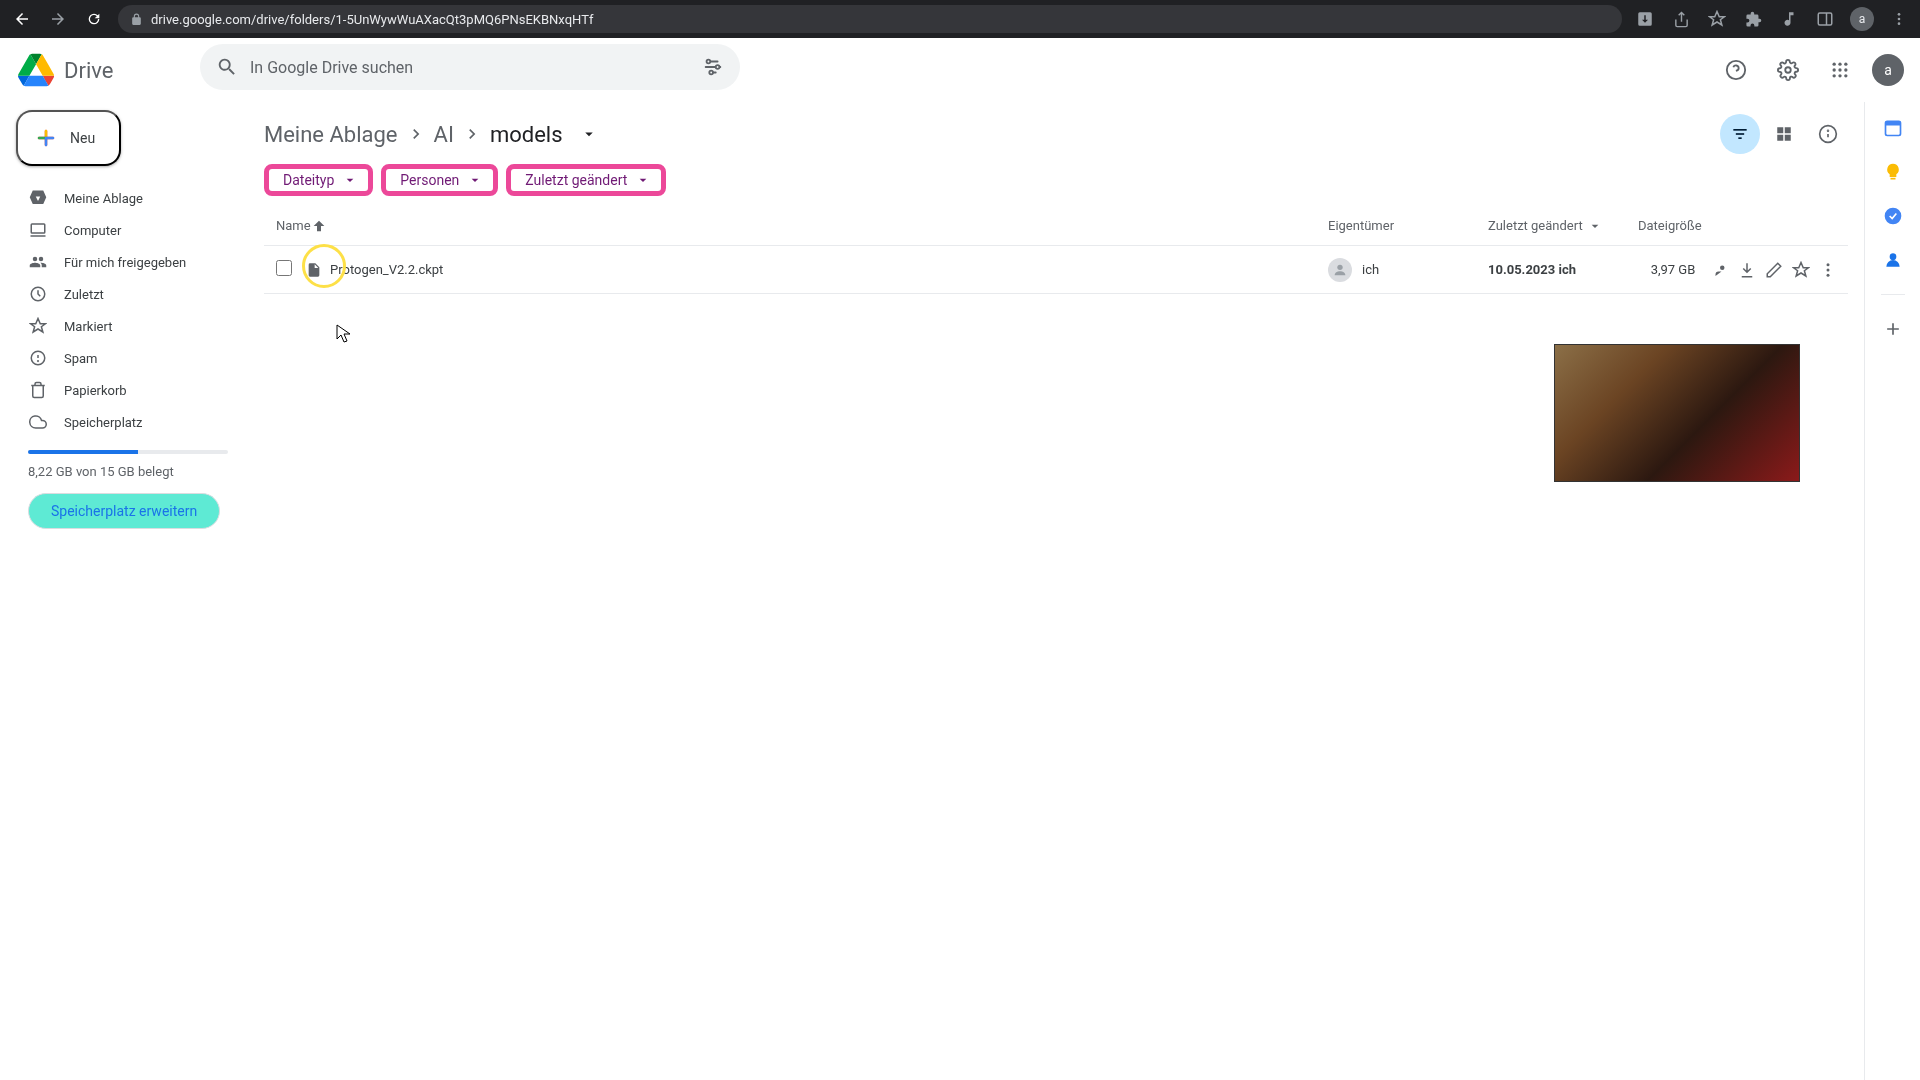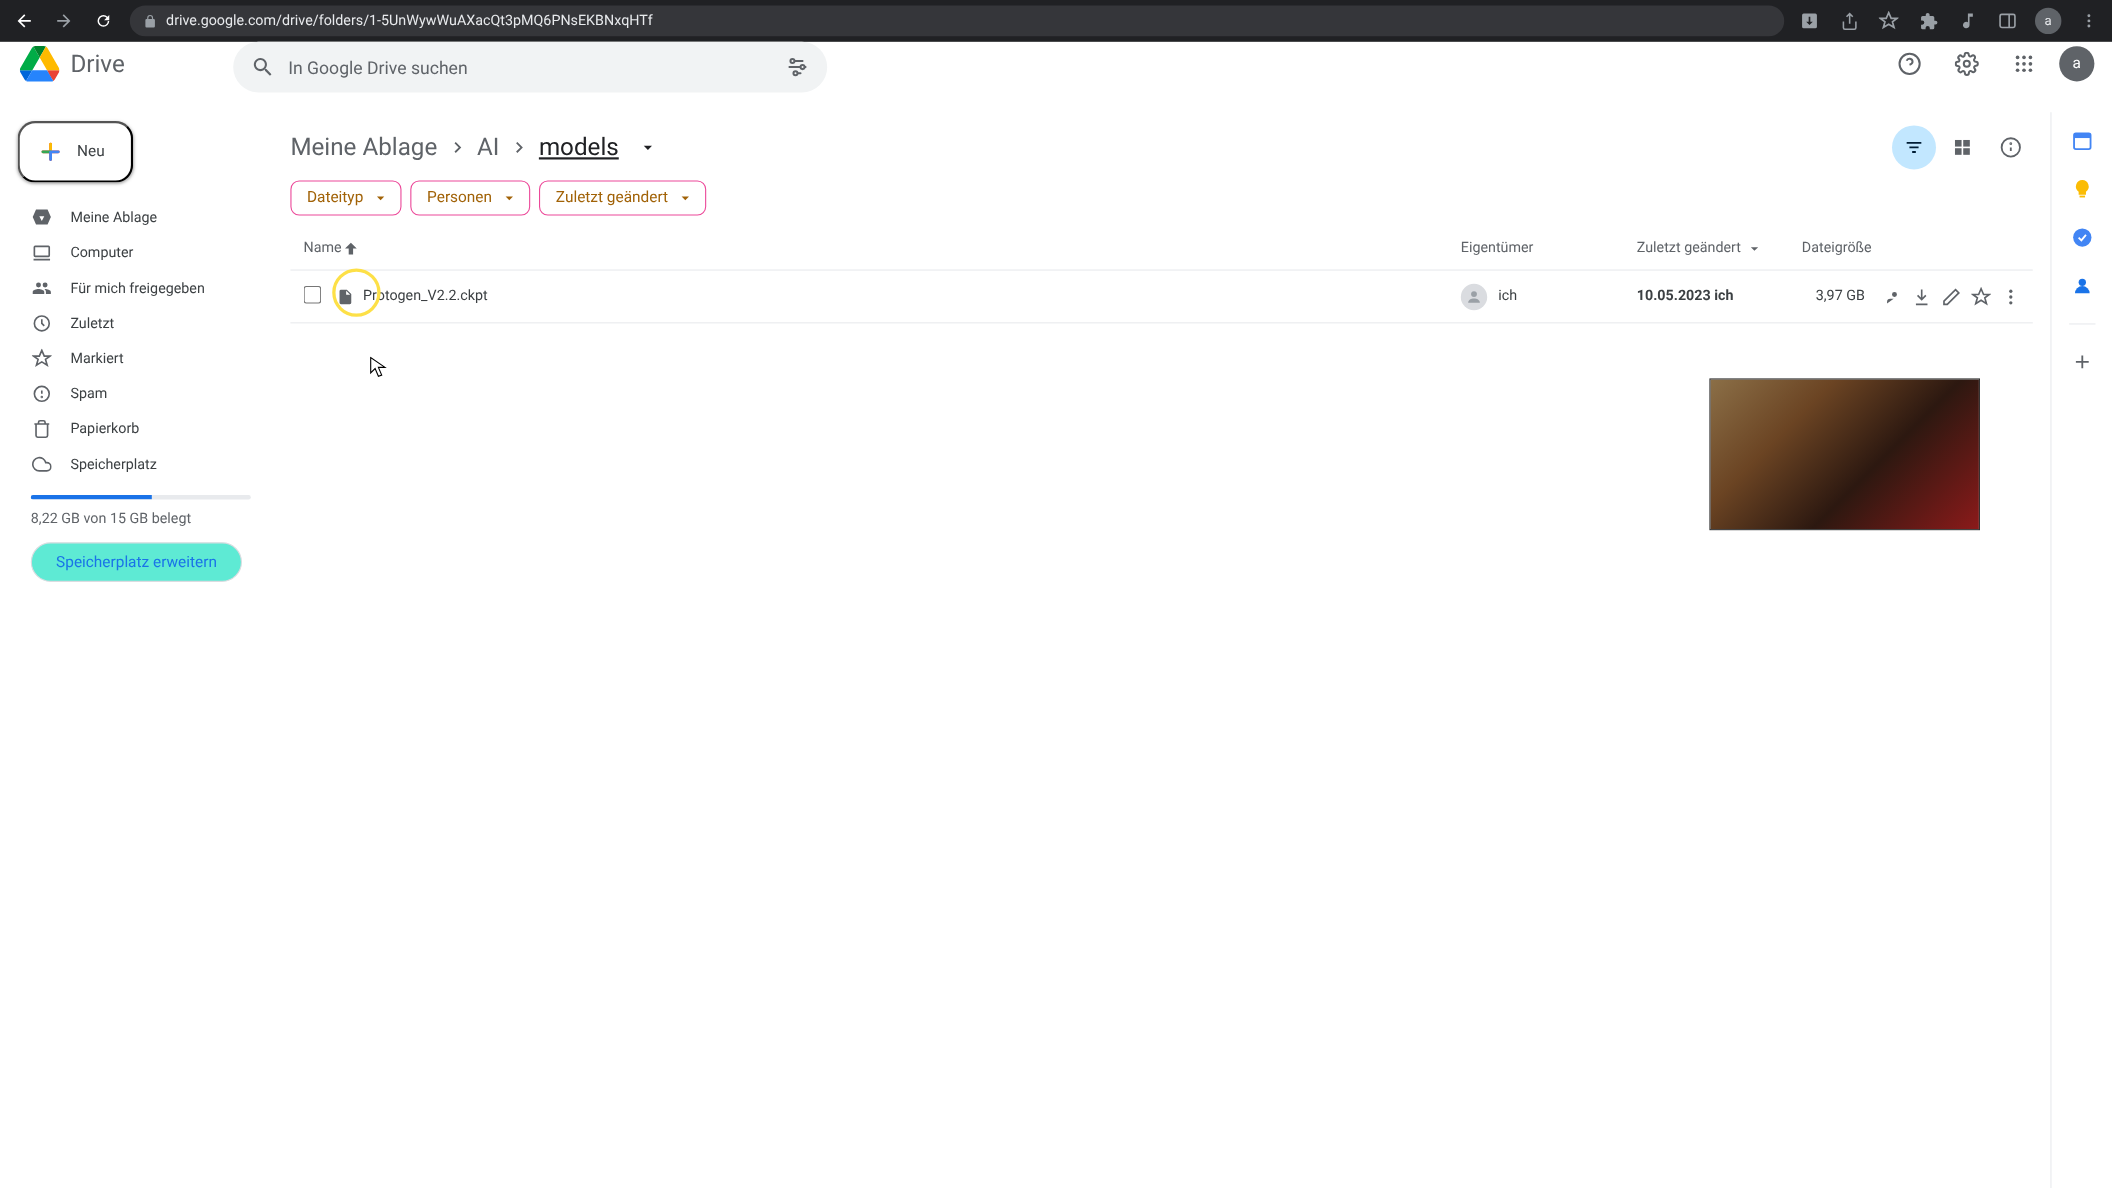--- a/index.html
+++ b/index.html
@@ -9,21 +9,21 @@
 .browser-bar { height: 38px; background: #202124; display: flex; align-items: center; padding: 4px 10px; gap: 12px; }
 .browser-bar .nav-btn { width: 24px; height: 24px; display: flex; align-items: center; justify-content: center; color: #9aa0a6; cursor: pointer; }
 .browser-bar .nav-btn.enabled { color: #fff; }
 .url-bar { flex: 1; height: 28px; background: #35363a; border-radius: 14px; display: flex; align-items: center; padding: 0 12px; color: #e8eaed; font-size: 13px; }
 .url-bar .lock { margin-right: 8px; display: flex; }
 .browser-right { display: flex; align-items: center; gap: 14px; color: #9aa0a6; }
 .browser-right > * { display: flex; align-items: center; justify-content: center; width: 22px; height: 22px; }
 .browser-avatar { width: 24px; height: 24px; border-radius: 50%; background: #5f6368; color: #e8eaed; font-size: 12px; display: flex; align-items: center; justify-content: center; }
 
 
-.app-header { height: 64px; display: flex; align-items: flex-start; padding: 0 16px; gap: 16px; }
+.app-header { height: 64px; display: flex; align-items: flex-end; padding: 12px 16px; gap: 4px; }
 .logo { display: flex; align-items: center; gap: 8px; width: 180px; }
 .logo-icon { width: 40px; height: 40px; display: flex; align-items: center; justify-content: center; }
 .logo-text { font-size: 22px; color: #5f6368; }
 .search-wrap { flex: 0 0 540px; margin-left: 0; }
 .search-box { height: 46px; background: #f1f3f4; border-radius: 23px; display: flex; align-items: center; padding: 0 16px; }
 .search-box input { flex: 1; border: none; background: transparent; font-size: 16px; color: #5f6368; outline: none; }
 .search-box input::placeholder { color: #5f6368; }
 .header-spacer { flex: 1; }
 .header-icons { display: flex; align-items: center; gap: 12px; }
 .header-icons > * { width: 40px; height: 40px; border-radius: 50%; display: flex; align-items: center; justify-content: center; color: #5f6368; cursor: pointer; }
@@ -39,28 +39,28 @@
 .storage { margin-top: 12px; padding: 0 12px; }
 .storage-bar { height: 4px; background: #e8eaed; border-radius: 2px; margin-top: 6px; position: relative; overflow: hidden; }
 .storage-fill { height: 100%; background: #1a73e8; width: 55%; }
 .storage-text { font-size: 13px; color: #5f6368; margin-top: 10px; }
 .upgrade-btn { margin-top: 14px; height: 36px; border: 1px solid #dadce0; border-radius: 18px; background: #5eead4; color: #1a73e8; font-size: 14px; padding: 0 22px; cursor: pointer; }
 
 
 .main { flex: 1; padding: 8px 16px 0 8px; position: relative; }
 .breadcrumb { display: flex; align-items: center; gap: 8px; height: 48px; }
 .crumb { font-size: 22px; color: #5f6368; cursor: pointer; }
-.crumb.current { color: #202124; display: flex; align-items: center; gap: 17px; text-decoration: underline; }
+.crumb.current { color: #202124; display: flex; align-items: center; gap: 17px; }
 .crumb-sep { color: #5f6368; }
 .bc-actions { margin-left: auto; display: flex; align-items: center; gap: 4px; }
 .bc-actions > * { width: 40px; height: 40px; border-radius: 50%; display: flex; align-items: center; justify-content: center; color: #5f6368; cursor: pointer; }
 .bc-actions .active { background: #c2e7ff; color: #001d35; }
 
 .filters { display: flex; gap: 8px; margin: 6px 0 10px 0; }
-.filter-chip { height: 32px; border: 1px solid #ec4899; border-radius: 8px; background: #fff; display: flex; align-items: center; padding: 0 10px 0 14px; gap: 8px; font-size: 14px; color: #a16207; cursor: pointer; }
+.filter-chip { height: 32px; border: 5px solid #ec4899; border-radius: 8px; background: #fff; display: flex; align-items: center; padding: 0 10px 0 14px; gap: 8px; font-size: 14px; color: #701a75; cursor: pointer; }
 
 .table-header { display: flex; align-items: center; height: 40px; border-bottom: 1px solid #e8eaed; font-size: 13px; color: #5f6368; padding-left: 12px; }
 .col-name { flex: 1; display: flex; align-items: center; }
 .col-owner { width: 160px; }
 .col-date { width: 150px; display: flex; align-items: center; gap: 4px; }
 .col-size { width: 210px; }
 
 .file-row { display: flex; align-items: center; height: 48px; padding-left: 12px; border-bottom: 1px solid #e8eaed; font-size: 13px; color: #3c4043; cursor: pointer; }
 .row-check { width: 30px; }
 .row-check input { width: 16px; height: 16px; }

